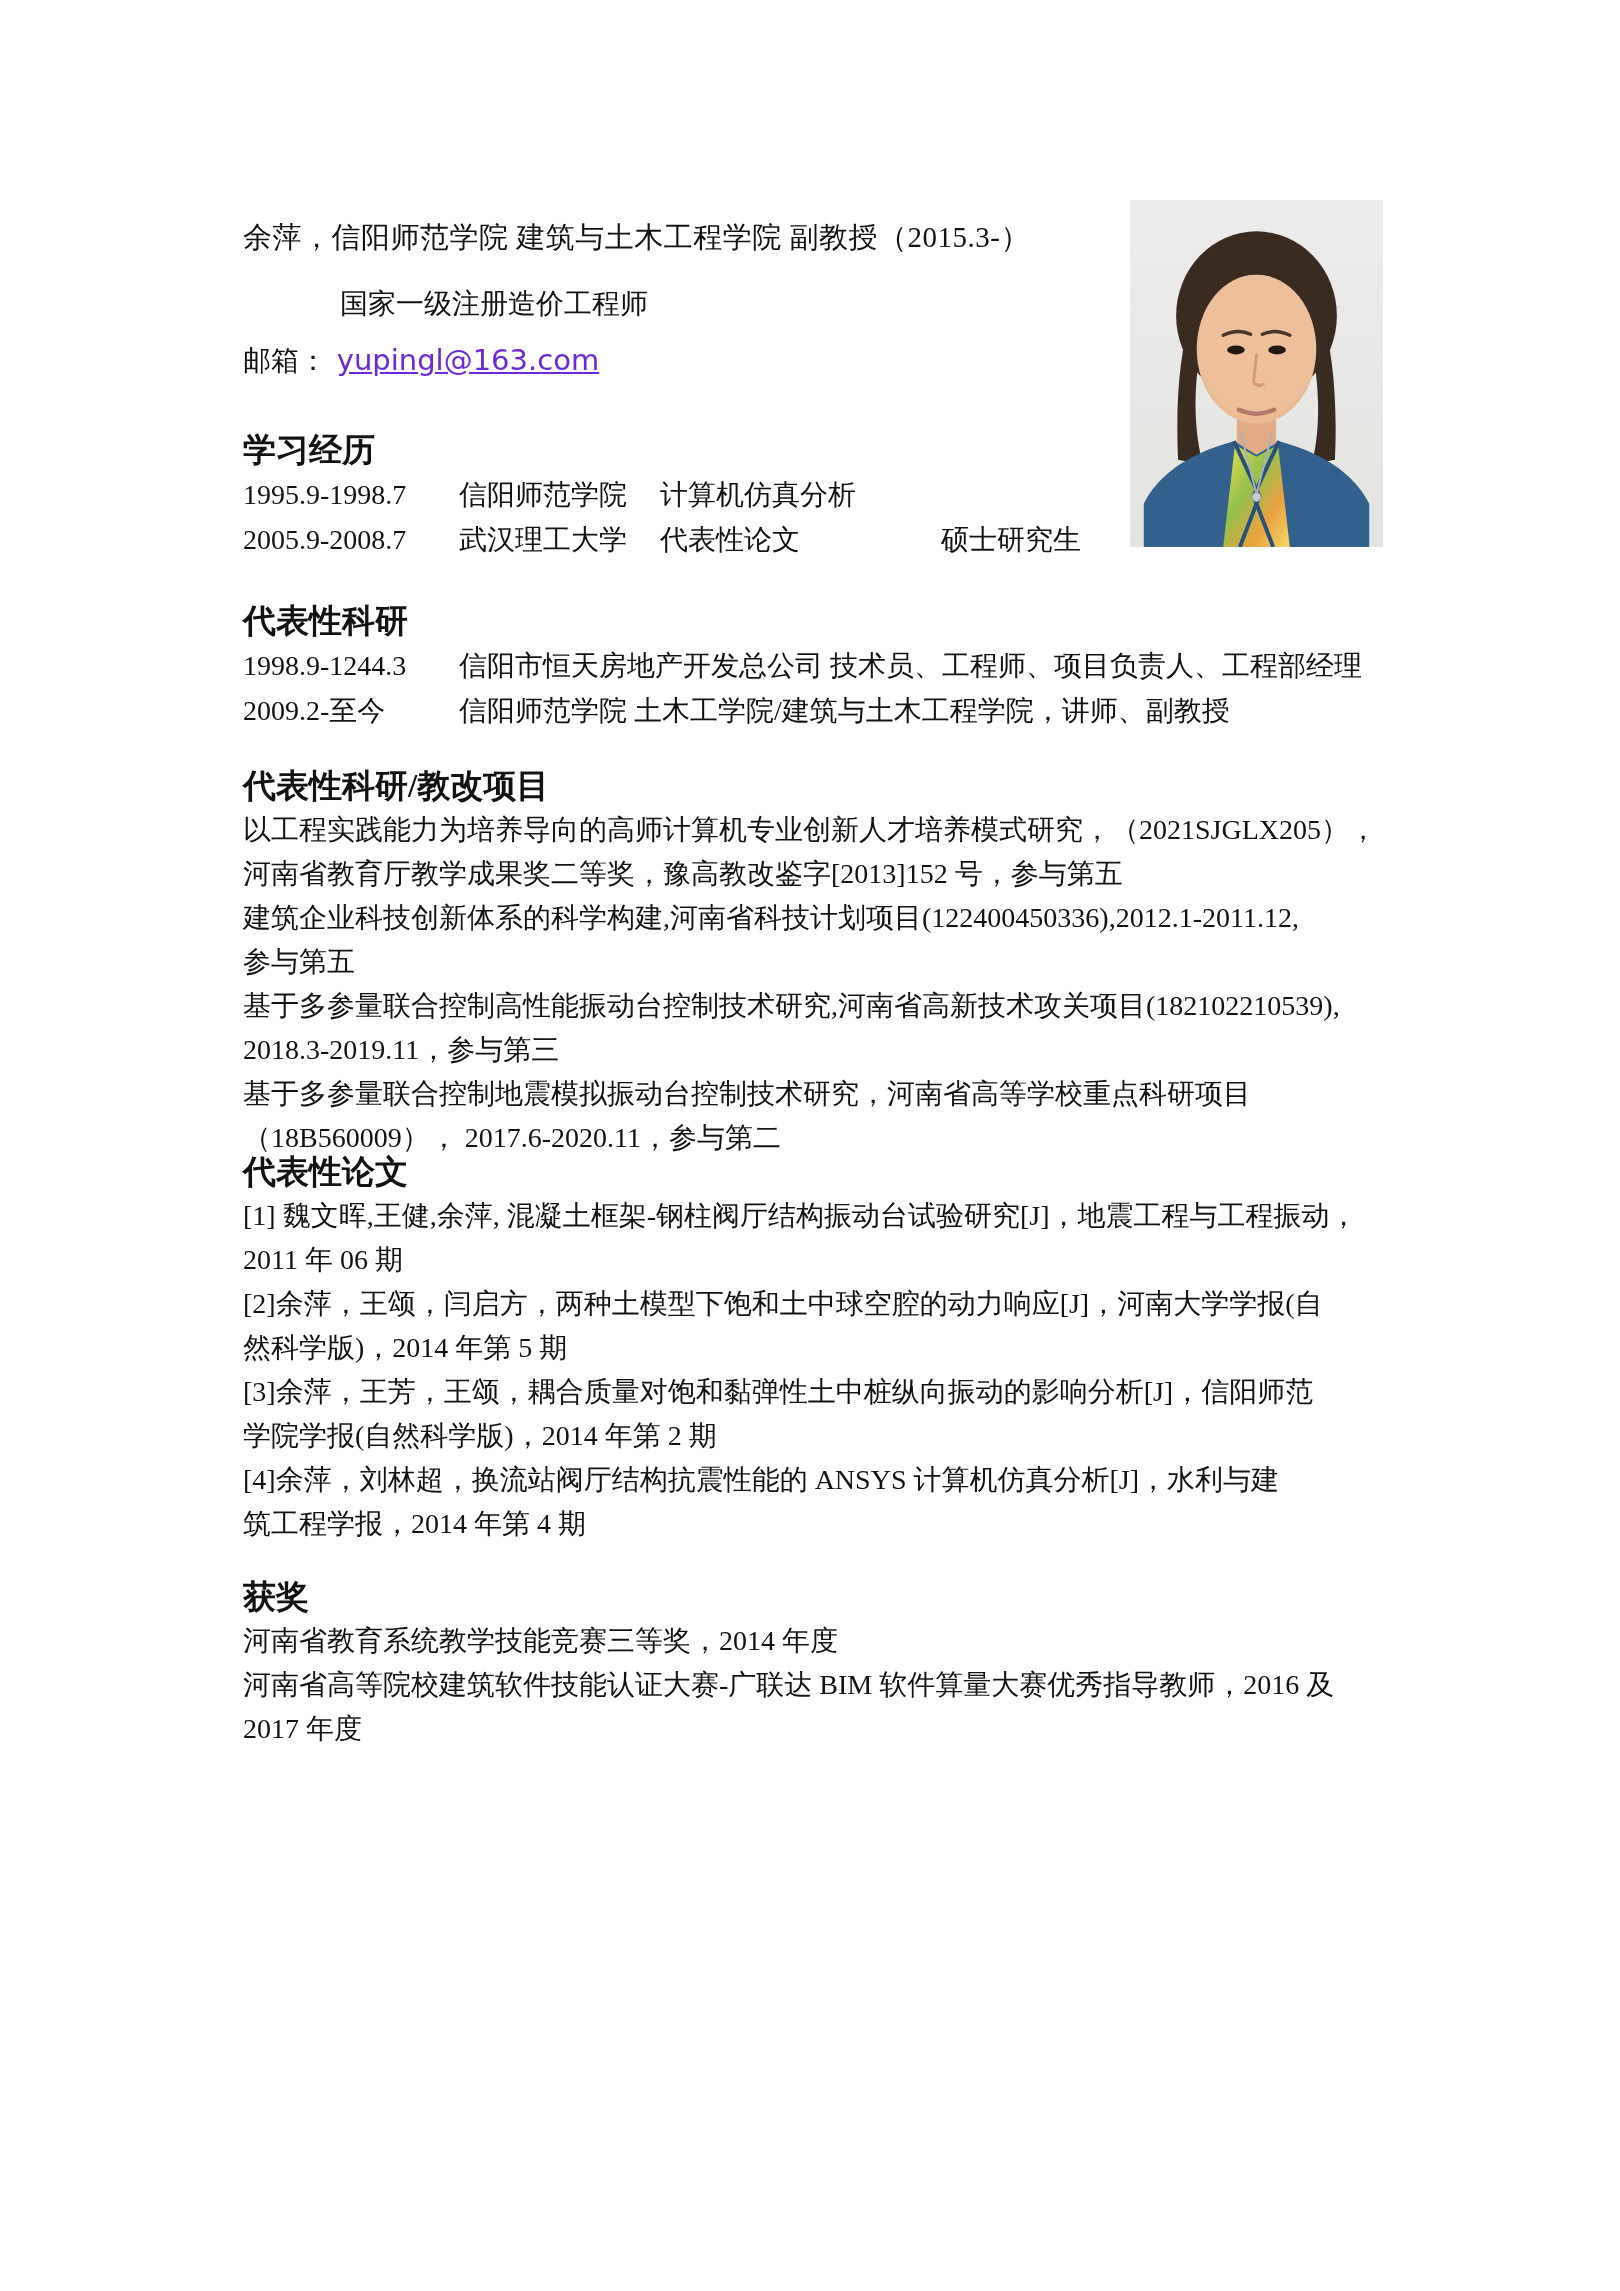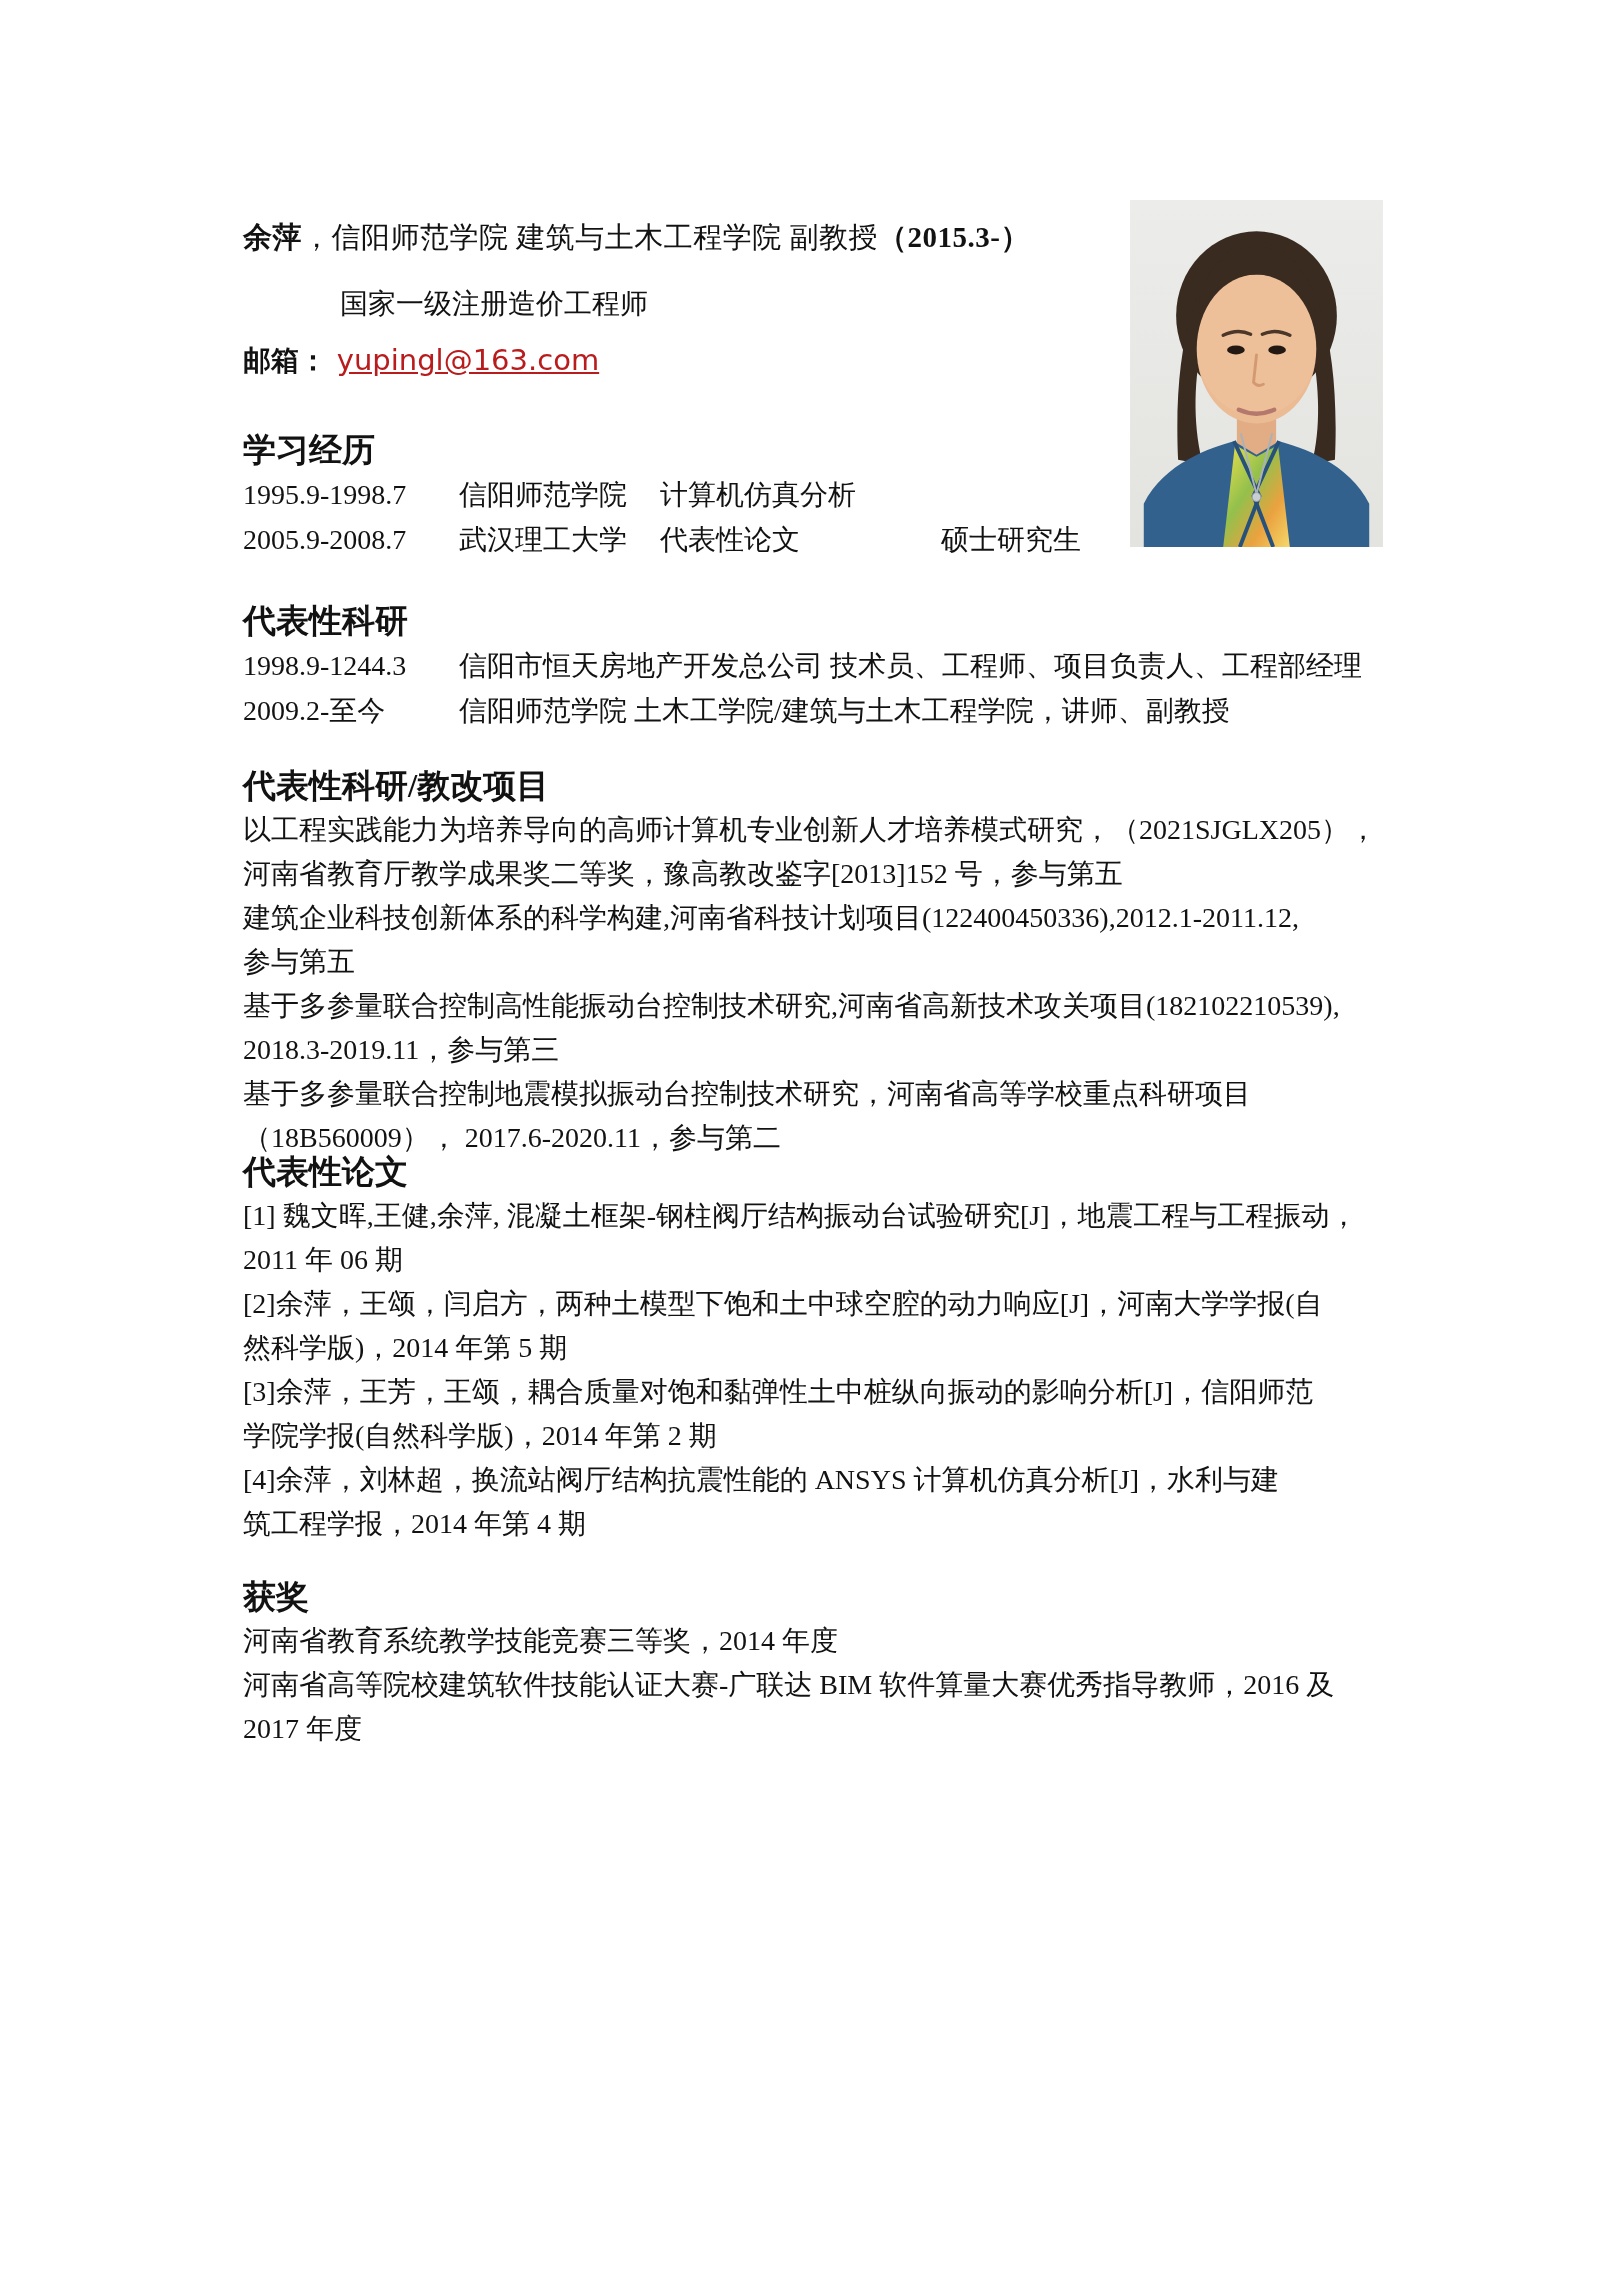--- a/index.html
+++ b/index.html
@@ -6,21 +6,21 @@
   .page{
     position:relative;
     width:1620px;height:2292px;
     background:#ffffff;
     font-family:"Liberation Serif","DejaVu Serif",serif;
     color:#121212;
     font-size:28px;
     overflow:hidden;
   }
   .abs{position:absolute;left:243px;}
-  .b{font-weight:bold;}
+  .b{font-weight:normal;}
   .title-line{top:218px;font-size:29px;line-height:39px;letter-spacing:0.5px;}
   .subtitle-line{top:284px;left:340px;line-height:39px;}
   .email-line{top:341px;line-height:39px;}
   .email-link{
     font-family:"DejaVu Sans","Liberation Sans",sans-serif;
     font-size:29px;
     text-decoration:underline;
     margin-left:9.8px;
   }
   .sec{position:absolute;left:243px;width:1166px;}
@@ -45,21 +45,21 @@
 
 <div class="page">
 
   <div class="abs title-line">
     <span class="b">余萍</span><span>，信阳师范学院 建筑与土木工程学院 副教授</span><span class="b">（2015.3-）</span>
   </div>
 
   <div class="abs subtitle-line">国家一级注册造价工程师</div>
 
   <div class="abs email-line">
-    <span class="b">邮箱：</span><a class="email-link" href="#" style="color: #b91c1c; text-align: center;">yupingl@163.com</a>
+    <span class="b">邮箱：</span><a class="email-link" href="#" style="color: #6d28d9; text-align: center;">yupingl@163.com</a>
   </div>
 
   <div class="photo" title="证件照：深蓝色西装女士半身照">
     <svg width="253" height="347" viewBox="0 0 258 354" xmlns="http://www.w3.org/2000/svg">
       <defs>
         <linearGradient id="bgshade" x1="0" y1="0" x2="0" y2="1">
           <stop offset="0" stop-color="#ececea"></stop>
           <stop offset="1" stop-color="#e3e3e0"></stop>
         </linearGradient>
         <linearGradient id="blouse" x1="0" y1="0" x2="1" y2="1">

